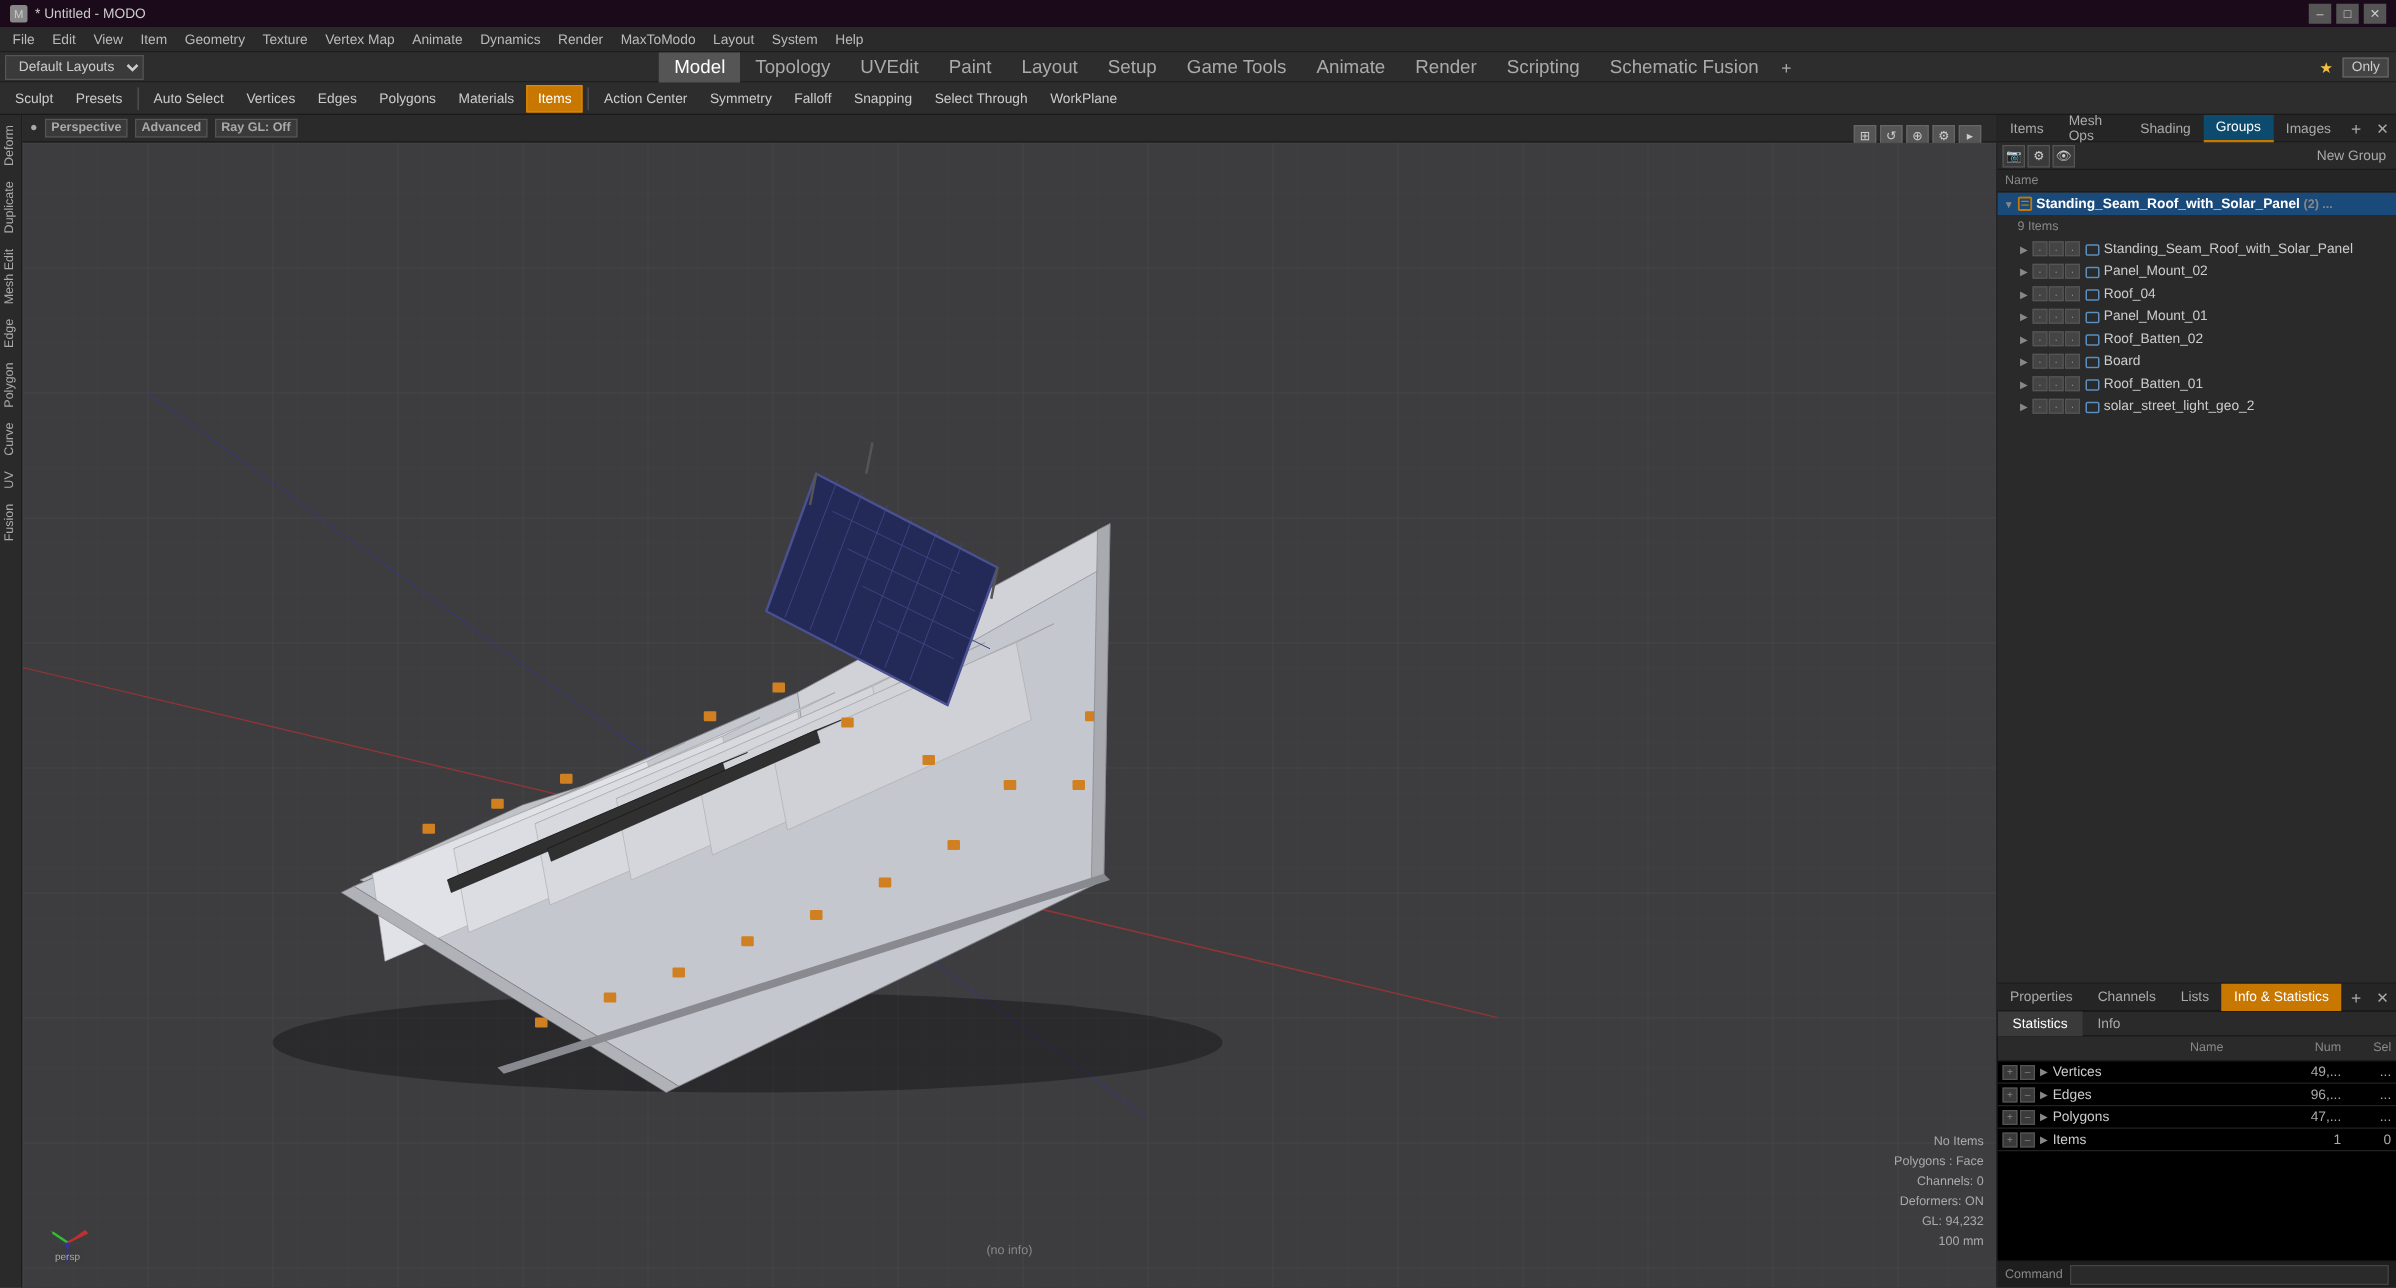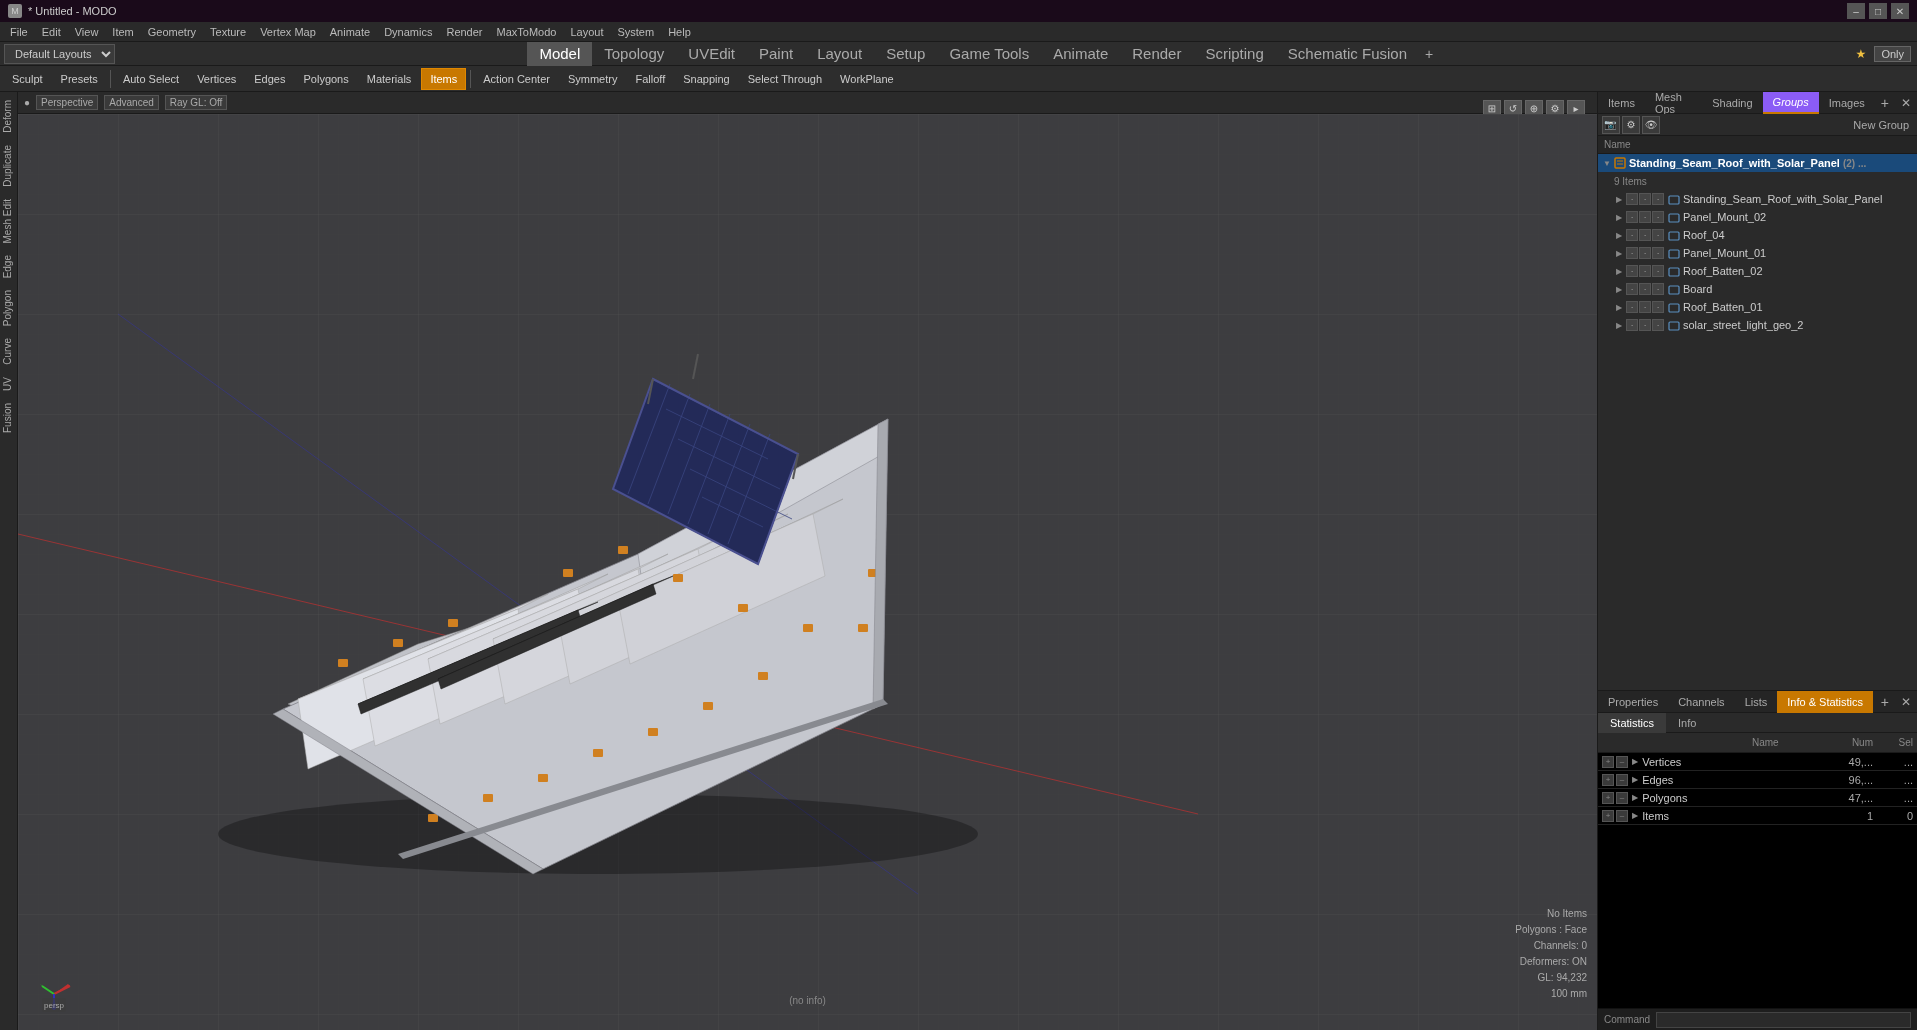--- a/index.html
+++ b/index.html
@@ -38,58 +38,58 @@
     
     #main { display: flex; height: calc(1030px - 22px - 20px - 24px - 26px); }
 
     
     #left-sidebar { width: 18px; background: #2a2a2a; display: flex; flex-direction: column; border-right: 1px solid #1a1a1a; padding-top: 2px; }
     .left-tab { writing-mode: vertical-rl; transform: rotate(180deg); padding: 6px 2px; color: #aaa; font-size: 10px; cursor: pointer; text-align: center; }
 
     
     #viewport-container { flex: 1; display: flex; flex-direction: column; position: relative; background: #3d3d40; }
     #viewport-header { height: 22px; background: #2a2a2a; display: flex; align-items: center; padding: 0 6px; gap: 6px; border-bottom: 1px solid #1a1a1a; }
-    .vp-btn { padding: 1px 4px; color: #aaa; cursor: pointer; font-size: 10px; background: #3a3a3a; border: 1px solid #555; }
+    .vp-btn { padding: 1px 4px; color: #aaa; cursor: pointer; font-size: 10px; background: #3a3a3a; border: 1px solid #555; font-weight: bold; }
     #viewport { flex: 1; position: relative; overflow: hidden; }
 
     
     #grid-svg { position: absolute; top: 0; left: 0; width: 100%; height: 100%; pointer-events: none; }
 
     
     #vp-corner-icons { position: absolute; top: 6px; right: 6px; display: flex; gap: 4px; }
     .vp-corner-icon { width: 18px; height: 18px; background: #555; border: 1px solid #666; display: flex; align-items: center; justify-content: center; cursor: pointer; color: #ccc; font-size: 10px; }
 
     
     #axis-indicator { position: absolute; bottom: 16px; left: 16px; width: 40px; height: 40px; }
     #stats-panel { position: absolute; bottom: 28px; right: 10px; text-align: right; color: #aaa; font-size: 10px; line-height: 1.6; }
 
     
     #right-panel { width: 320px; background: #2d2d2d; display: flex; flex-direction: column; border-left: 1px solid #1a1a1a; }
     #right-tabs { height: 22px; background: #252525; display: flex; align-items: center; border-bottom: 1px solid #1a1a1a; }
     .right-tab { padding: 2px 10px; color: #aaa; cursor: pointer; font-size: 11px; height: 22px; display: flex; align-items: center; }
-    .right-tab.active { background: #8b5cf6; color: #fff; border-bottom: 2px solid #c87800; font-style: italic; }
+    .right-tab.active { background: #0c4a6e; color: #fff; border-bottom: 2px solid #c87800; }
     .right-tab-add { padding: 2px 6px; color: #aaa; cursor: pointer; font-size: 14px; margin-left: auto; }
     .right-tab-close { padding: 2px 6px; color: #aaa; cursor: pointer; font-size: 12px; }
 
     #right-toolbar { height: 22px; background: #2a2a2a; display: flex; align-items: center; padding: 0 4px; gap: 2px; border-bottom: 1px solid #1a1a1a; }
     .rt-btn { width: 18px; height: 18px; background: #3a3a3a; border: 1px solid #555; color: #ccc; font-size: 10px; display: flex; align-items: center; justify-content: center; cursor: pointer; }
 
     #name-header { height: 18px; background: #252525; display: flex; align-items: center; padding: 0 6px; border-bottom: 1px solid #1a1a1a; font-size: 10px; color: #888; }
 
     #items-tree { flex: 1; overflow-y: auto; background: #2a2a2a; }
     .tree-item { display: flex; align-items: center; padding: 2px 4px; cursor: pointer; font-size: 11px; color: #ccc; height: 18px; }
     .tree-item.selected { background: #1a4a7a; color: #fff; }
     .tree-item.group { font-weight: bold; }
     .tree-indent { display: inline-block; width: 12px; }
     .tree-expand { width: 10px; height: 10px; display: inline-flex; align-items: center; justify-content: center; color: #888; font-size: 8px; margin-right: 2px; }
     .tree-vis-icons { display: flex; gap: 1px; margin-right: 4px; }
     .tree-vis-icon { width: 12px; height: 12px; background: #444; border: 1px solid #555; display: flex; align-items: center; justify-content: center; font-size: 8px; color: #aaa; cursor: pointer; }
 
     
-    #bottom-right { height: 340px; background: #2d2d2d; border-top: 1px solid #1a1a1a; display: flex; flex-direction: column; }
+    #bottom-right { height: 244px; background: #2d2d2d; border-top: 1px solid #1a1a1a; display: flex; flex-direction: column; }
     #bottom-tabs { height: 22px; background: #252525; display: flex; align-items: center; border-bottom: 1px solid #1a1a1a; }
     .bottom-tab { padding: 2px 10px; color: #aaa; cursor: pointer; font-size: 11px; height: 22px; display: flex; align-items: center; }
     .bottom-tab.active { background: #c87800; color: #fff; }
     .bottom-tab-add { padding: 2px 6px; color: #aaa; cursor: pointer; font-size: 14px; margin-left: auto; }
     .bottom-tab-close { padding: 2px 6px; color: #aaa; cursor: pointer; font-size: 12px; }
 
     #stats-content { flex: 1; overflow: auto; background: #000000; }
     #stats-sub-tabs { height: 20px; display: flex; align-items: center; background: #2a2a2a; border-bottom: 1px solid #1a1a1a; }
     .stats-sub-tab { padding: 2px 12px; color: #aaa; cursor: pointer; font-size: 11px; height: 20px; display: flex; align-items: center; }
     .stats-sub-tab.active { background: #3a3a3a; color: #fff; }

